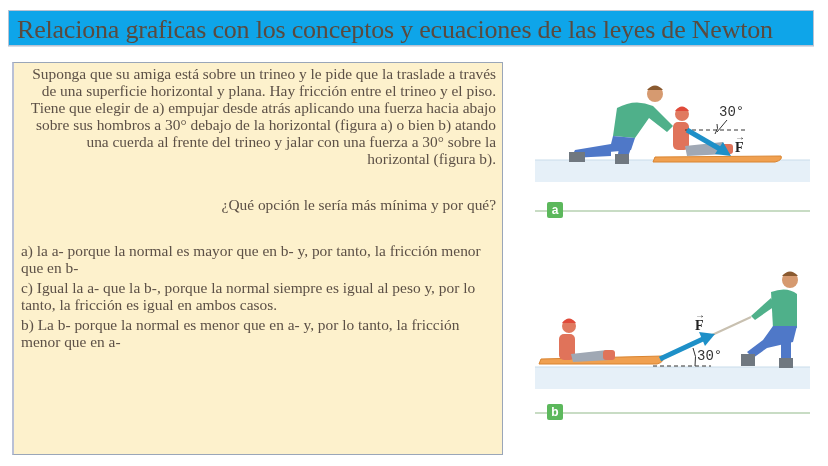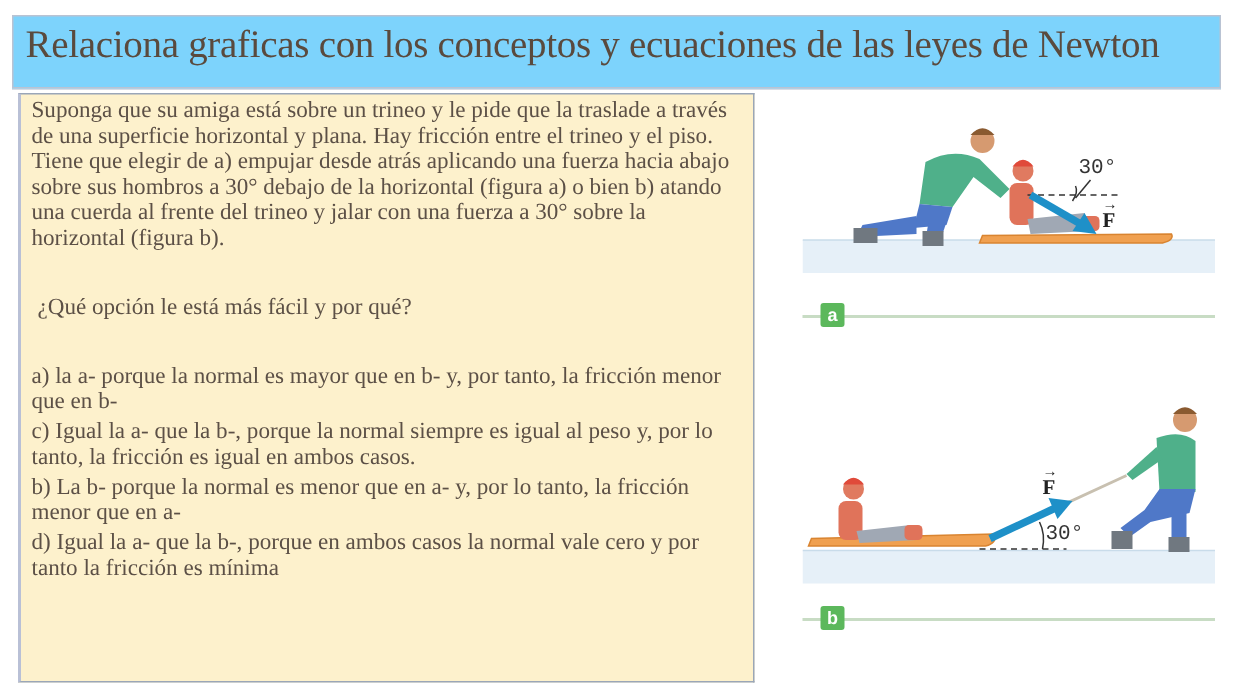--- a/index.html
+++ b/index.html
@@ -1,36 +1,36 @@
 <!DOCTYPE html>
 <html><head>
   <meta charset="utf-8">
   <style>
     * { box-sizing: border-box; margin: 0; padding: 0; }
     html, body { width: 828px; height: 466px; overflow: hidden; background: #ffffff; }
     body { position: relative; font-family: "Liberation Serif", "DejaVu Serif", serif; }
 
     .title-box {
-      position: absolute; left: 8px; top: 10px; width: 806px; height: 49px;
-      background: #7dd3fc; border: 1px solid #b9c3d3;
+      position: absolute; left: 8px; top: 10px; width: 806px; height: 36px;
+      background: #0ea5e9; border: 1px solid #b9c3d3;
       box-shadow: 0 1px 0 #d7dde6;
     }
     .title-text {
       position: absolute; left: 8px; top: 4px;
       font-size: 26px; color: #5a4a3e; letter-spacing: -0.2px; white-space: nowrap;
     }
 
     .content-box {
       position: absolute; left: 12px; top: 62px; width: 491px; height: 393px;
       background: #fdf1cc; border: 1px solid #9aa6b8;
       border-left: 2px solid #b9c0d6;
       padding: 2px 6px 0 7px;
       color: #5c5046; font-size: 15.4px; line-height: 17px;
     }
-    .para { margin: 0; }
+    .para { margin: 0; text-align: right; }
     .question { margin-top: 29px; padding-left: 4px; }
     .options { margin-top: 29px; }
     .option { margin-bottom: 3px; font-family: Liberation Serif, serif; }
 
     .figure {
       position: absolute; left: 535px; width: 275px;
     }
     .fig-a { top: 78px; height: 150px; }
     .fig-b { top: 262px; height: 160px; }
 
@@ -59,26 +59,25 @@
   </style>
 </head>
 <body>
 
 <div class="title-box">
   <div class="title-text">Relaciona graficas con los conceptos y ecuaciones de las leyes de Newton</div>
 </div>
 
 <div class="content-box">
   <p class="para">Suponga que su amiga está sobre un trineo y le pide que la traslade a través de una superficie horizontal y plana. Hay fricción entre el trineo y el piso. Tiene que elegir de a) empujar desde atrás aplicando una fuerza hacia abajo sobre sus hombros a 30° debajo de la horizontal (figura a) o bien b) atando una cuerda al frente del trineo y jalar con una fuerza a 30° sobre la horizontal (figura b).</p>
-  <p class="para question">¿Qué opción le está más fácil y por qué?</p>
+  <p class="para question">¿Qué opción le sería más mínima y por qué?</p>
   <div class="options">
     <p class="option">a) la a- porque la normal es mayor que en b- y, por tanto, la fricción menor que en b-</p>
     <p class="option">c) Igual la a- que la b-, porque la normal siempre es igual al peso y, por lo tanto, la fricción es igual en ambos casos.</p>
     <p class="option">b) La b- porque la normal es menor que en a- y, por lo tanto, la fricción menor que en a-</p>
-    <p class="option">d) Igual la a- que la b-, porque en ambos casos la normal vale cero y por tanto la fricción es mínima</p>
   </div>
 </div>
 
 <div class="figure fig-a">
   <svg class="fig-svg" width="275" height="120" viewBox="0 0 275 120">
 
     <rect x="0" y="82" width="275" height="22" fill="#e6f0f8"></rect>
     <line x1="0" y1="82" x2="275" y2="82" stroke="#c9dcea" stroke-width="1"></line>
 
     <path d="M118 84 L240 84 Q248 82 246 78 L120 79 Z" fill="#f0a050" stroke="#d98430" stroke-width="1"></path>

